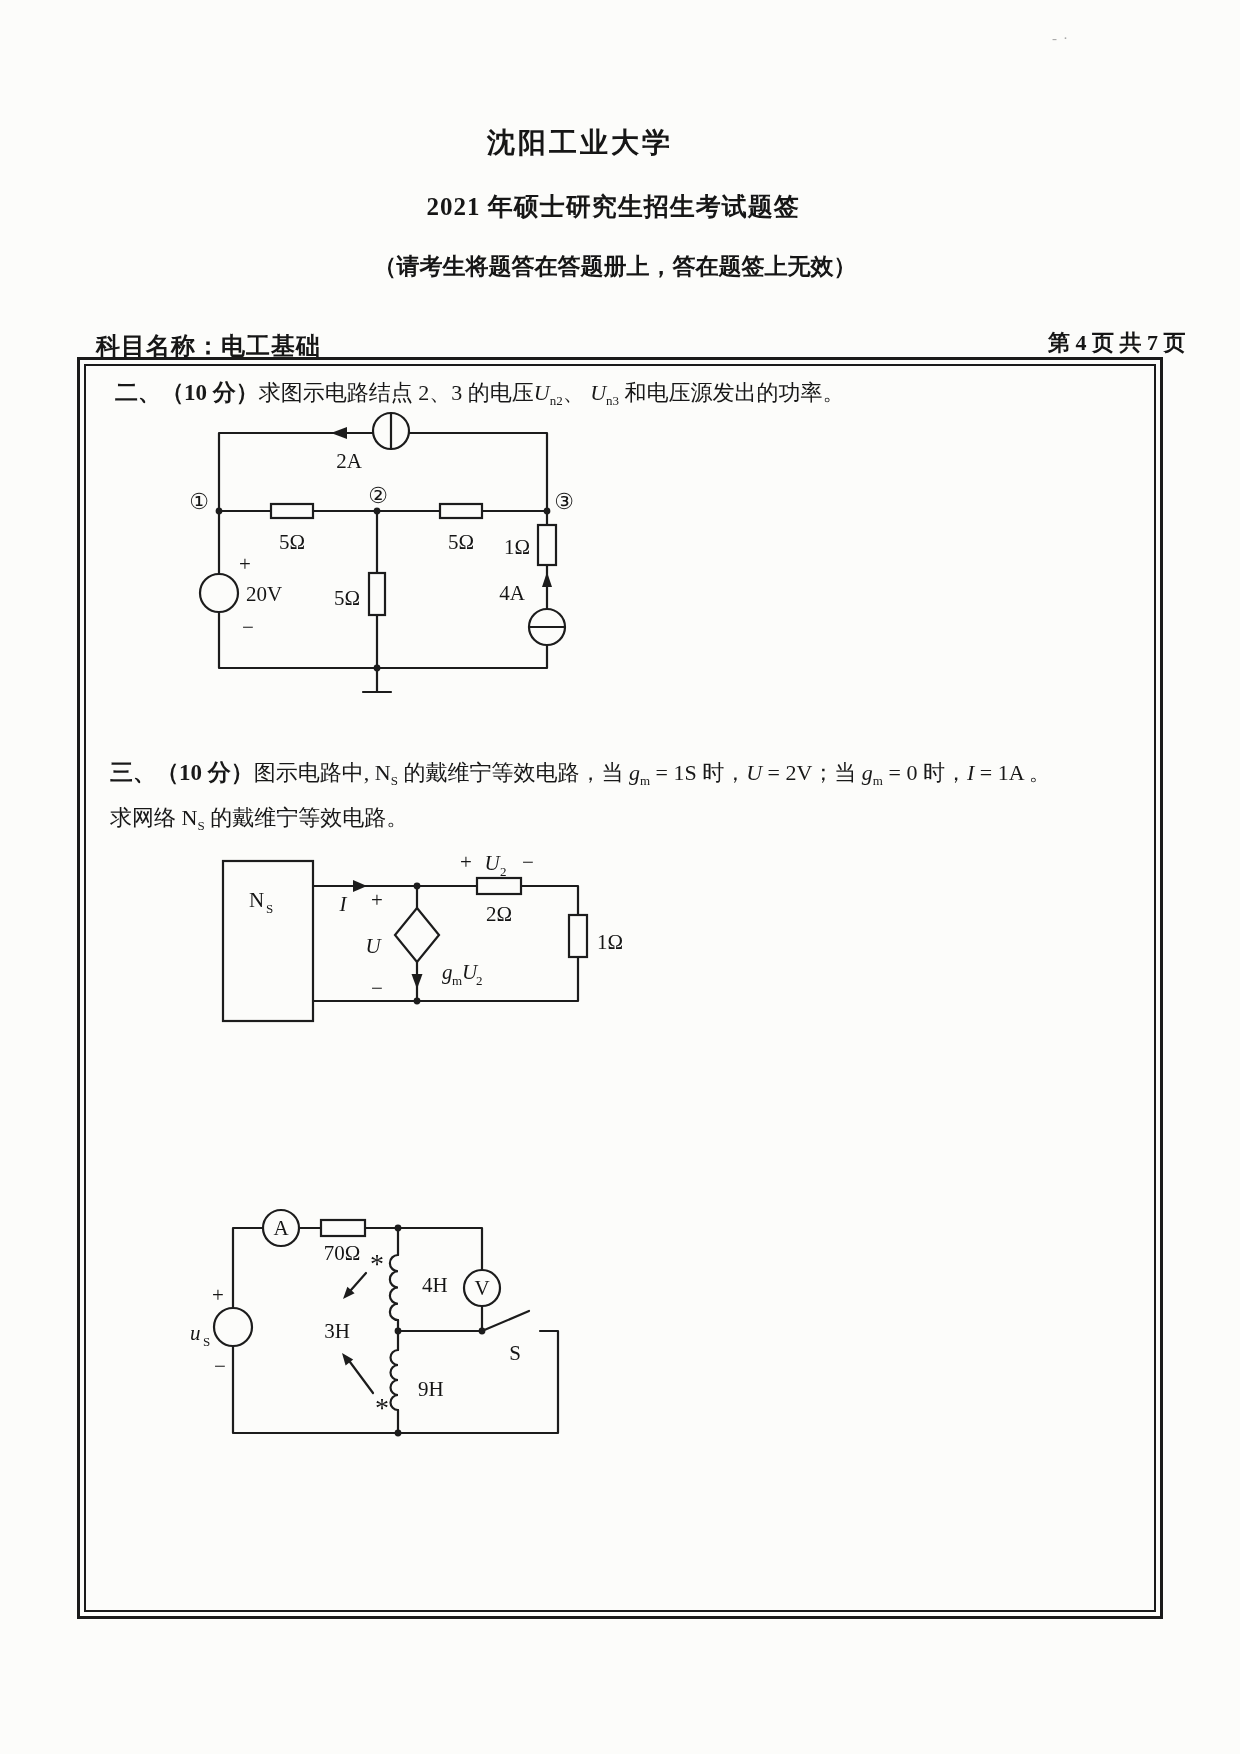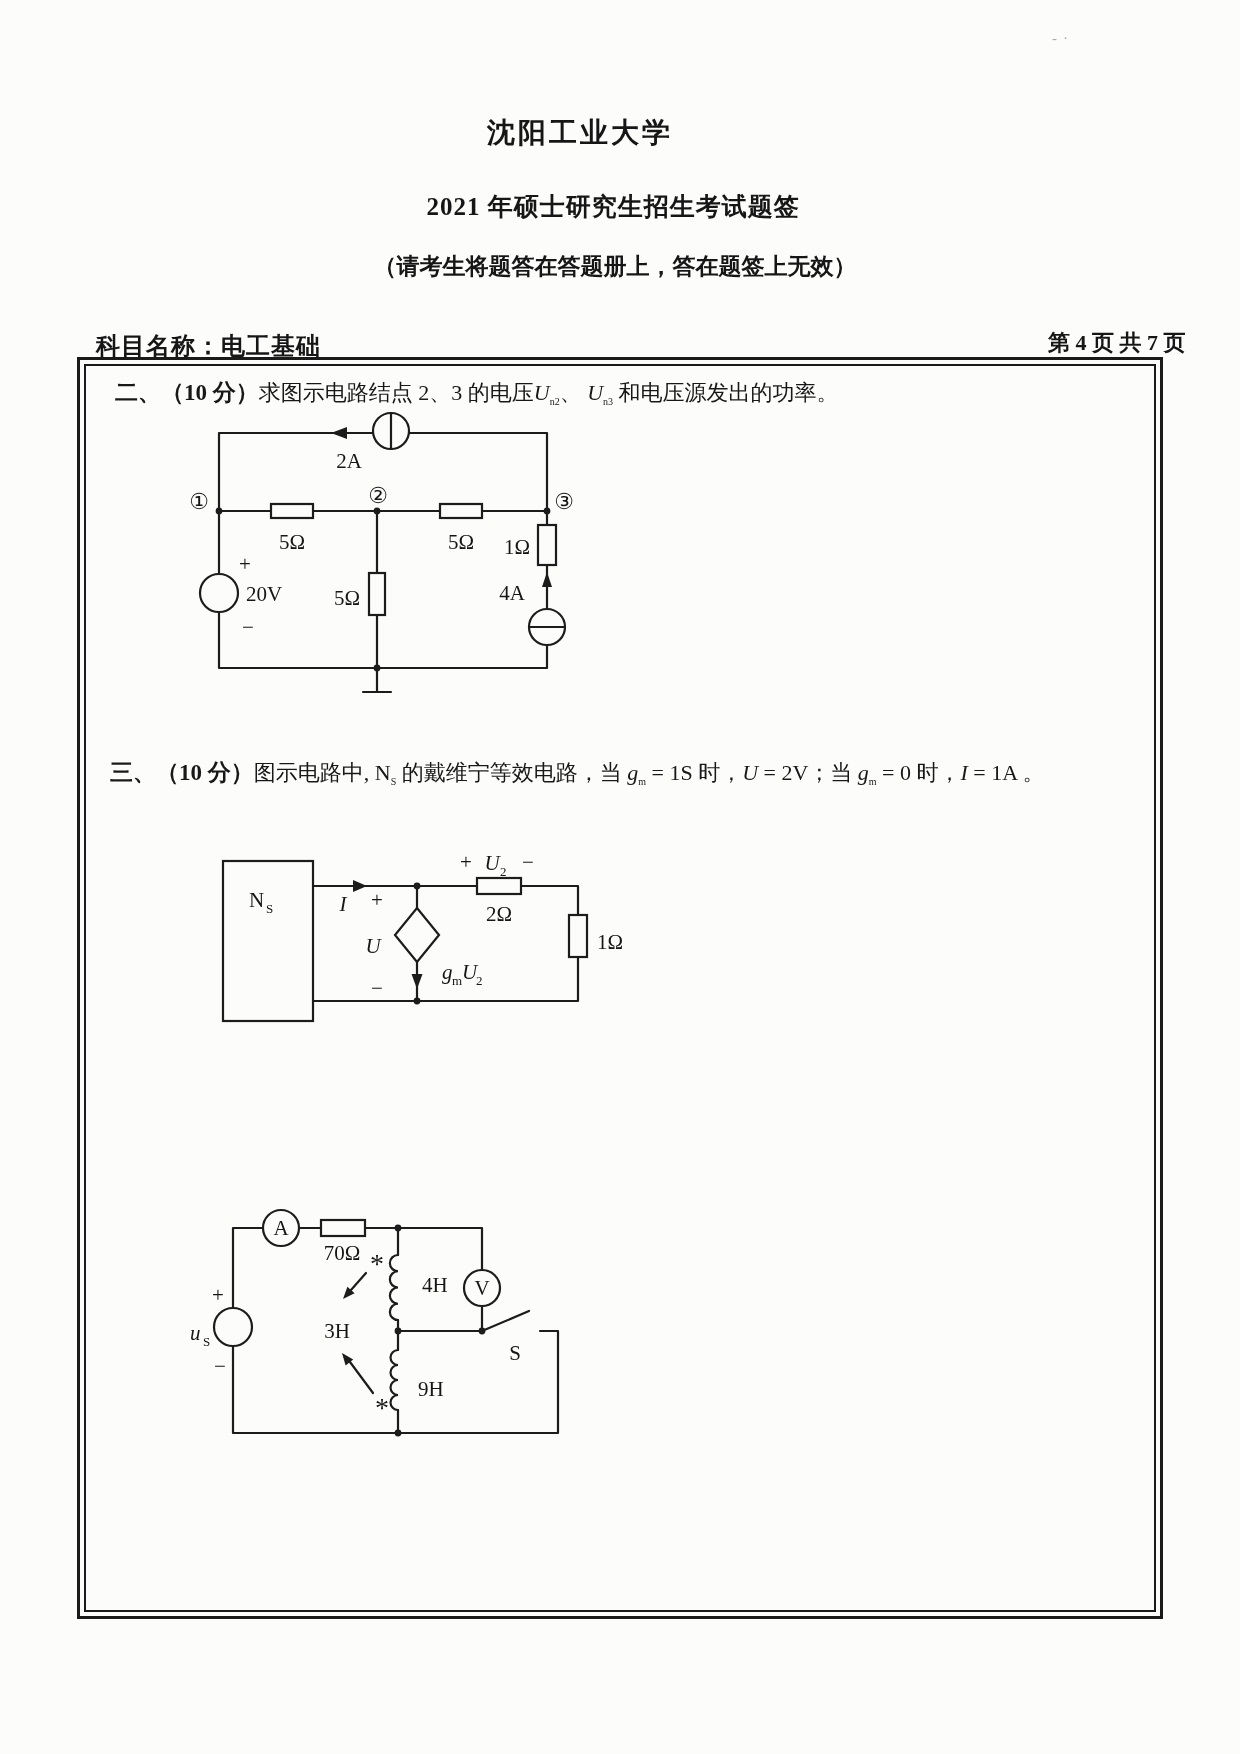--- a/index.html
+++ b/index.html
@@ -1,31 +1,31 @@
 <!DOCTYPE html>
 <html><head>
 <meta charset="utf-8">
 <style>
   html,body{margin:0;padding:0;}
   body{background:#d9d9d9;font-family:"Liberation Serif",serif;}
   .page{position:relative;width:1240px;height:1754px;margin:0 auto;background:#fcfcfa;color:#161616;overflow:hidden;}
   .abs{position:absolute;}
   .center{text-align:center;}
   .bold{font-weight:bold;}
-  .school{left:0;top:114px;width:1160px;font-size:28px;letter-spacing:3px;}
+  .school{left:0;top:124px;width:1160px;font-size:28px;letter-spacing:3px;}
   .title{left:12px;top:190px;width:1170px;font-size:25px;letter-spacing:1px;margin-left:16px;}
   .note{left:0;top:251px;width:1160px;font-size:23px;padding-left:35px;}
   .subject{left:96px;top:330px;font-size:24px;letter-spacing:1px;}
   .pageinfo{left:1048px;top:328px;font-size:22px;}
   .artifact{left:1052px;top:30px;font-size:15px;color:#a9a9a9;letter-spacing:6px;}
   .mainbox{left:84px;top:364px;width:1068px;height:1244px;border:2px solid #1a1a1a;box-shadow:0 0 0 4px #fcfcfa,0 0 0 7px #1a1a1a;}
   .ptext{font-size:22px;white-space:nowrap;color:#181818;}
   .phead{font-weight:bold;font-size:23px;margin-top:36px;}
   .var{font-style:italic;font-family:"Liberation Serif",serif;}
-  .sub{font-size:10px;vertical-align:-5px;}
+  .sub{font-size:13px;vertical-align:-5px;}
   .radicand{border-top:2px solid #181818;padding:0 1px;}
   .p2{left:115px;top:377px;}
   .p3a{left:110px;top:757px;}
   .p3b{left:110px;top:803px;}
   .p4a{left:112px;top:1113px;}
   .p4b{left:112px;top:1161px;}
   .c1{left:168px;top:403px;}
   .c2{left:215px;top:853px;}
   .c3{left:185px;top:1200px;}
   svg text{font-family:"Liberation Serif",serif;fill:#161616;}
@@ -88,20 +88,23 @@
     <text class="lbl" x="362" y="151" text-anchor="end">1Ω</text>
     <text class="lbl" x="357" y="197" text-anchor="end">4A</text>
     <text class="lbl" x="77" y="168" text-anchor="middle">+</text>
     <text class="lbl" x="78" y="198">20V</text>
     <text class="lbl" x="80" y="231" text-anchor="middle">−</text>
   </svg>
 
   <div class="abs ptext p3a">
     <span class="phead">三、（10 分）</span><span>图示电路中, N</span><span class="sub">S</span><span> 的戴维宁等效电路，当 </span><span class="var">g</span><span class="sub">m</span><span> = 1S 时，</span><span class="var">U</span><span> = 2V；当 </span><span class="var">g</span><span class="sub">m</span><span> = 0 时，</span><span class="var">I</span><span> = 1A 。</span>
   </div>
+  <div class="abs ptext p3b">
+    <span>求网络 N</span><span class="sub">S</span><span> 的戴维宁等效电路。</span>
+  </div>
 
   <svg class="abs c2" width="425" height="185" viewBox="0 0 425 185">
     <path class="w" d="M98,33 H363 M363,33 V148 M98,148 H363 M202,33 V55 M202,109 V148"></path>
     <rect class="comp" x="8" y="8" width="90" height="160"></rect>
     <polygon class="ah" points="152,33 138,27 138,39"></polygon>
     <rect class="comp" x="262" y="25" width="44" height="16"></rect>
     <rect class="comp" x="354" y="62" width="18" height="42"></rect>
     <polygon class="comp" points="202,55 224,82 202,109 180,82"></polygon>
     <polygon class="ah" points="202,136 196.5,121 207.5,121"></polygon>
     <g>

